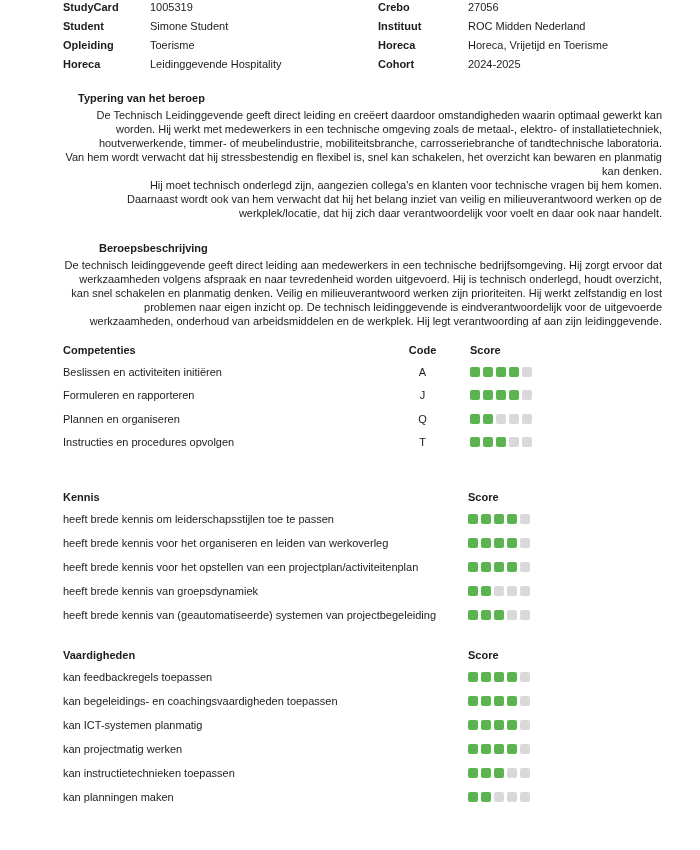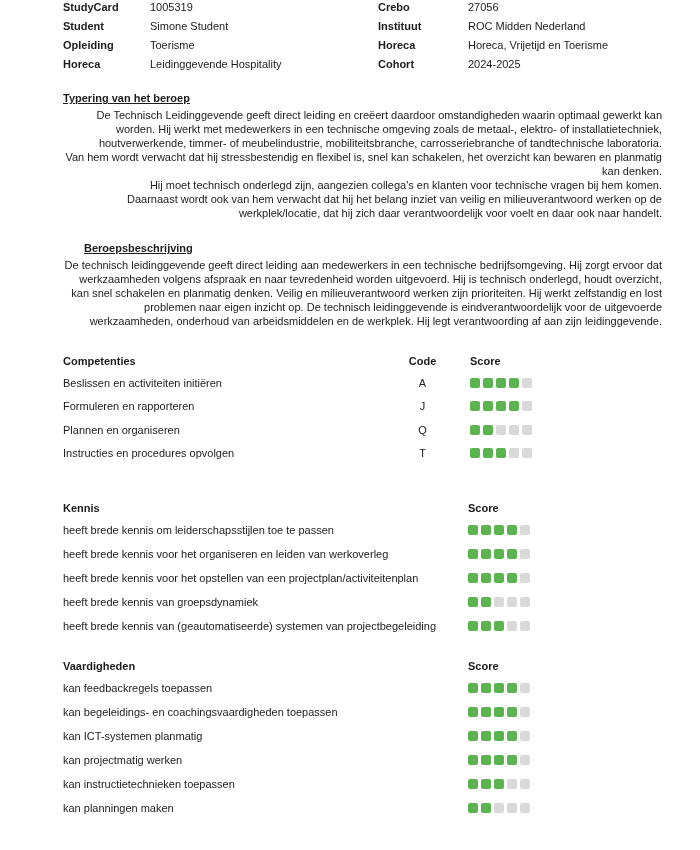--- a/index.html
+++ b/index.html
@@ -31,34 +31,33 @@
     white-space: nowrap;
     overflow: hidden;
   }
   .info-grid .lbl { font-weight: bold; }
 
   
   .section-title {
     font-weight: bold;
     font-size: 11px;
     line-height: 14px;
-    margin: 0;
-    text-decoration: underline;
+    margin: 15px;
   }
   .sec-typering .section-title { margin-top: 17px; margin-bottom: 3px; }
   .sec-beroeps  .section-title { margin-top: 21px; margin-bottom: 3px; padding-left: 21px; }
   .paras p {
     margin: 0;
     line-height: 14px;
     text-align: right;
   }
 
   
   .score-section { margin-top: 0; }
-  .sec-competenties { margin-top: 22px; }
+  .sec-competenties { margin-top: 11px; }
   .sec-kennis       { margin-top: 32px; }
   .sec-vaardigheden { margin-top: 17px; }
 
   .tbl-header, .score-row {
     display: grid;
     align-items: center;
   }
   .cols-3 { grid-template-columns: 337px 45px 1fr; }
   .cols-2 { grid-template-columns: 405px 1fr; }
 

